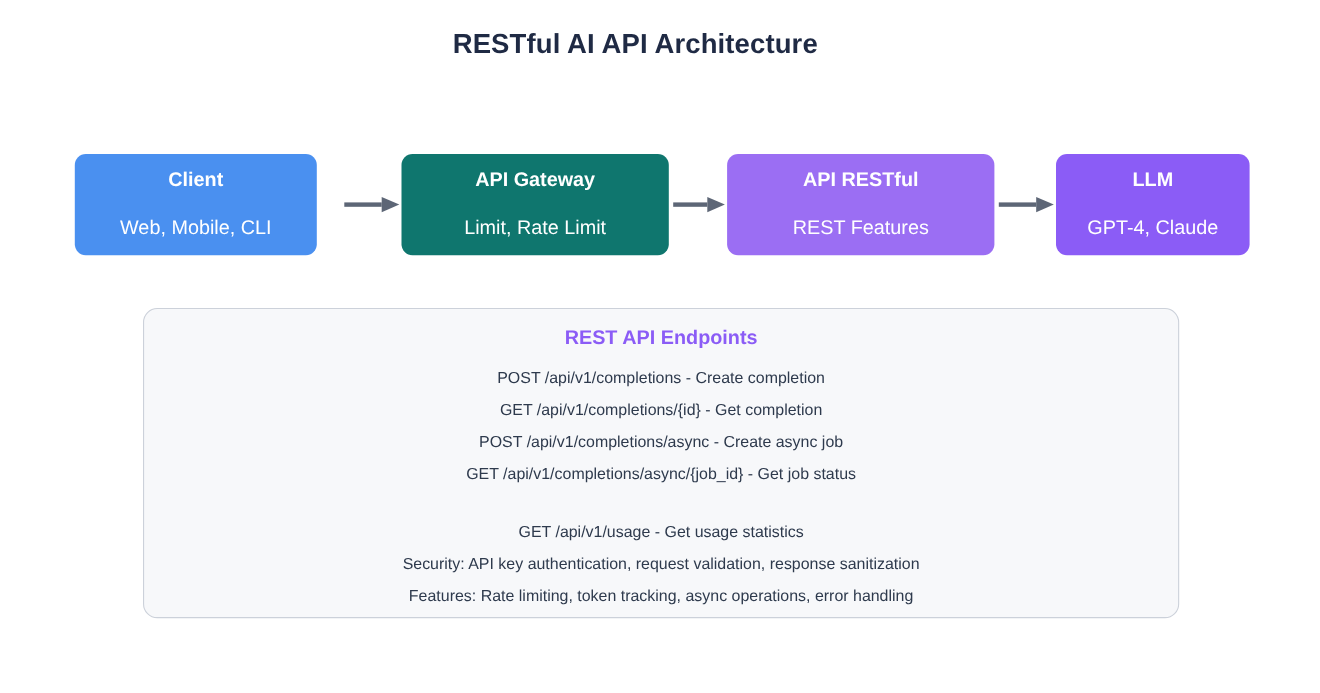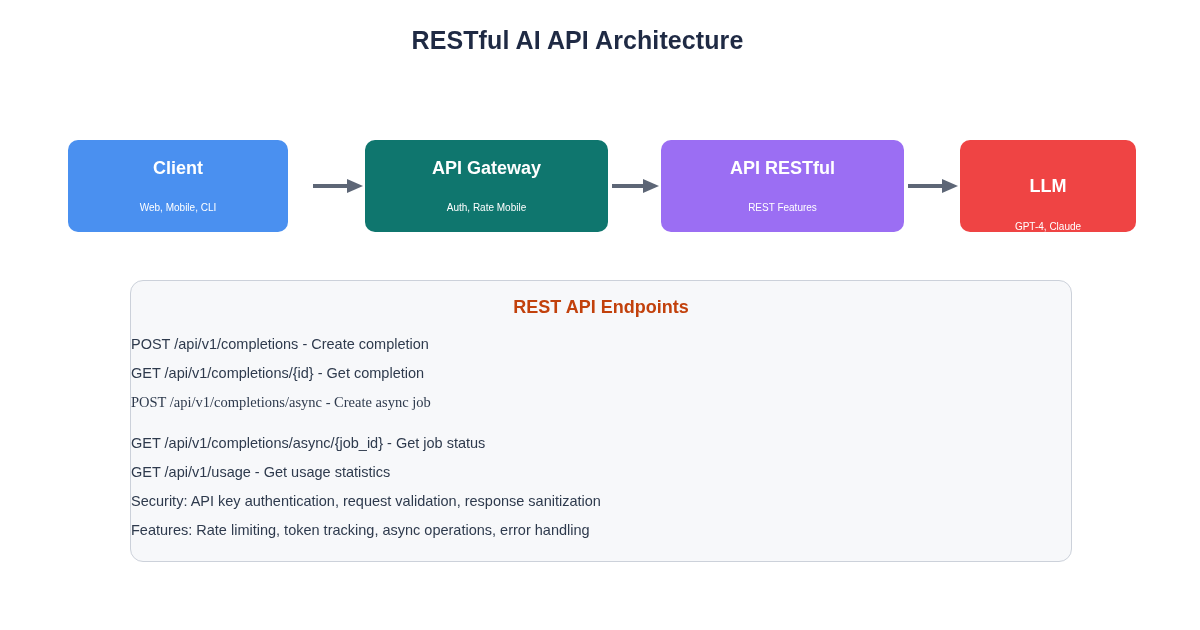--- a/index.html
+++ b/index.html
@@ -51,21 +51,21 @@
   }
   .flow-box .box-title {
     font-size: 18px;
     font-weight: bold;
     color: #ffffff;
     line-height: 1.1;
     text-align: center;
   }
   .flow-box .box-sub {
     margin-top: 24px;
-    font-size: 10px;
+    font-size: 18px;
     font-weight: normal;
     color: #ffffff;
     line-height: 1.1;
     text-align: center;
   }
 
   #node-0 { left: 68px;  width: 220px; background: #4a90f0; }
   #node-1 { left: 365px; width: 243px; background: #27bf8e; }
   #node-2 { left: 661px; width: 243px; background: #9b6ef3; }
   #node-3 { left: 960px; width: 176px; background: #f0a62a; }
@@ -112,27 +112,28 @@
     box-sizing: border-box;
     background: #f7f8fa;
     border: 1.6px solid #ccd1da;
     border-radius: 13px;
     padding-top: 16px;
   }
   .panel-heading {
     text-align: center;
     font-size: 18px;
     font-weight: bold;
-    color: #c2410c;
+    color: #8b5cf6;
     margin-bottom: 12px;
   }
   .panel-lines {
     display: block;
   }
   .panel-line {
+    text-align: center;
     font-size: 14.5px;
     color: #2e3a4d;
     line-height: 29px;
     white-space: nowrap;
   }
 </style>
 </head>
 <body style="background: rgb(255, 255, 255);">
 
 <div class="page-title" style="color: rgb(31, 42, 68);">RESTful AI API Architecture</div>
@@ -144,49 +145,49 @@
     <div class="box-sub">Web, Mobile, CLI</div>
   </div>
 
   <div class="arrow" id="arrow-0">
     <div class="shaft" style="background: rgb(93, 102, 118);"></div>
     <div class="head" style="border-left-color: rgb(93, 102, 118);"></div>
   </div>
 
   <div class="flow-box" id="node-1" style="background: #0f766e;">
     <div class="box-title">API Gateway</div>
-    <div class="box-sub">Auth, Rate Mobile</div>
+    <div class="box-sub">Limit, Rate Limit</div>
   </div>
 
   <div class="arrow" id="arrow-1">
     <div class="shaft" style="background: rgb(93, 102, 118);"></div>
     <div class="head" style="border-left-color: rgb(93, 102, 118);"></div>
   </div>
 
   <div class="flow-box" id="node-2" style="background: rgb(155, 110, 243);">
     <div class="box-title">API RESTful</div>
     <div class="box-sub">REST Features</div>
   </div>
 
   <div class="arrow" id="arrow-2">
     <div class="shaft" style="background: rgb(93, 102, 118);"></div>
     <div class="head" style="border-left-color: rgb(93, 102, 118);"></div>
   </div>
 
-  <div class="flow-box" id="node-3" style="background: #ef4444; justify-content: flex-end;">
+  <div class="flow-box" id="node-3" style="background: #8b5cf6;">
     <div class="box-title">LLM</div>
     <div class="box-sub">GPT-4, Claude</div>
   </div>
 
 </div>
 
 <div class="endpoints-panel" style="background: rgb(247, 248, 250); border-color: rgb(204, 209, 218);">
   <div class="panel-heading">REST API Endpoints</div>
   <div class="panel-lines" id="endpoint-lines">
       <div class="panel-line" style="color: rgb(46, 58, 77);">POST /api/v1/completions - Create completion</div>
       <div class="panel-line" style="color: rgb(46, 58, 77);">GET /api/v1/completions/{id} - Get completion</div>
-      <div class="panel-line" style="color: rgb(46, 58, 77); font-family: Liberation Serif, serif;">POST /api/v1/completions/async - Create async job</div>
-      <div class="panel-line" style="color: rgb(46, 58, 77); margin-top: 12px;">GET /api/v1/completions/async/{job_id} - Get job status</div>
-      <div class="panel-line" style="color: rgb(46, 58, 77);">GET /api/v1/usage - Get usage statistics</div>
+      <div class="panel-line" style="color: rgb(46, 58, 77);">POST /api/v1/completions/async - Create async job</div>
+      <div class="panel-line" style="color: rgb(46, 58, 77);">GET /api/v1/completions/async/{job_id} - Get job status</div>
+      <div class="panel-line" style="color: rgb(46, 58, 77); margin-top: 24px;">GET /api/v1/usage - Get usage statistics</div>
       <div class="panel-line" style="color: rgb(46, 58, 77);">Security: API key authentication, request validation, response sanitization</div>
       <div class="panel-line" style="color: rgb(46, 58, 77);">Features: Rate limiting, token tracking, async operations, error handling</div>
     </div>
 </div>
 
 </body></html>

